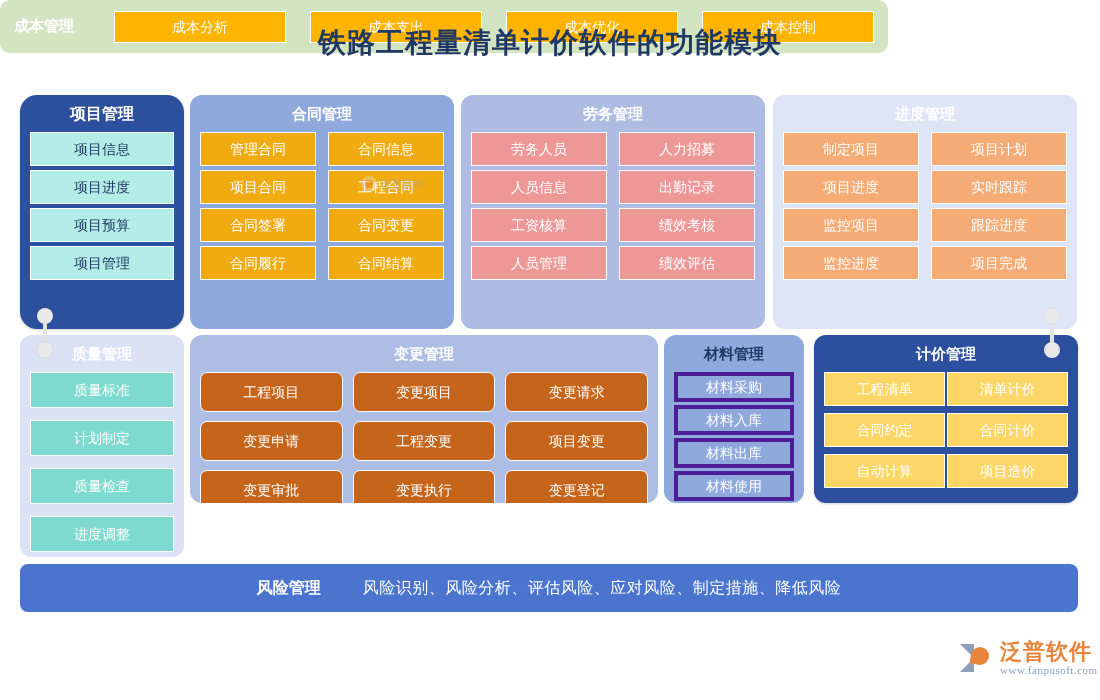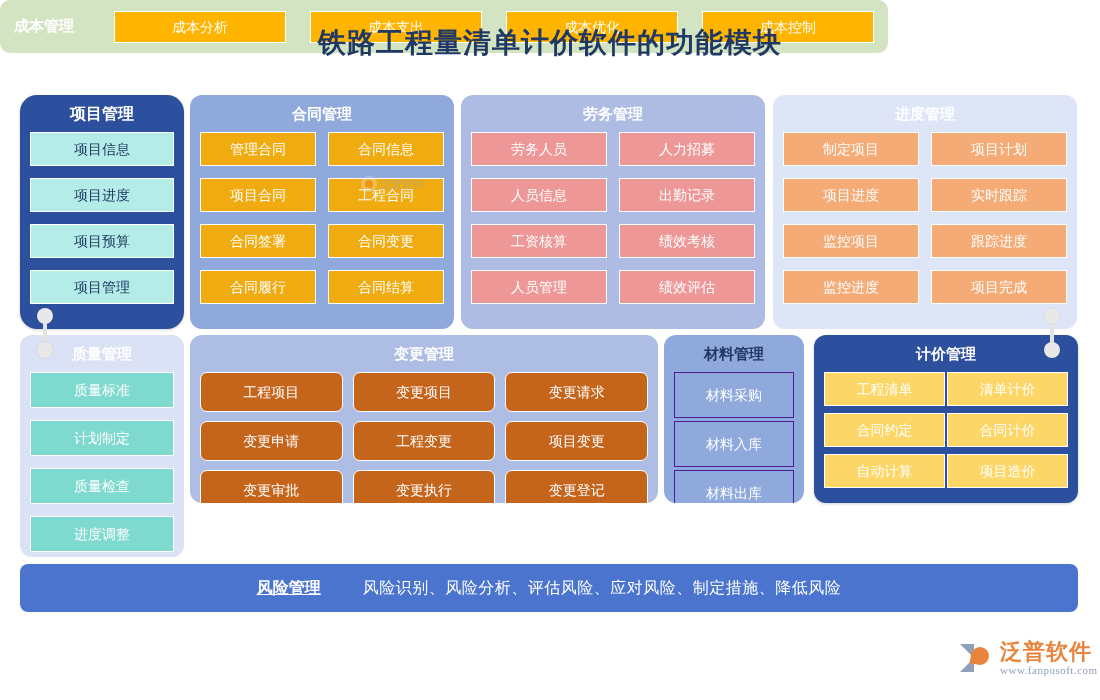--- a/index.html
+++ b/index.html
@@ -28,21 +28,21 @@
     overflow:hidden;
   }
   .panel-title{
     text-align:center;
     font-weight:bold;
     font-size:15px;
     line-height:22px;
     margin-bottom:7px;
     white-space:nowrap;
   }
-  .grid{ display:grid; gap:12px 12px; }
+  .grid{ display:grid; gap:4px 12px; }
   .g1{ grid-template-columns:1fr; }
   .g2{ grid-template-columns:1fr 1fr; }
   .g3{ grid-template-columns:1fr 1fr 1fr; }
 
   .chip{
     text-align:center;
     font-size:14px;
     line-height:16px;
     padding:8px 2px;
     border:1px solid #ffffff;
@@ -86,21 +86,21 @@
   #p-change{ left:190px; top:335px; width:468px; height:168px;
              background:#aebde4; }
   #p-change .panel-title{ color:#ffffff; }
   #p-change .chip{ background:#c5651c; color:#ffffff; padding:11px 2px;border-radius:7px; }
   #p-change .grid{ gap:9px 10px; }
 
   
   #p-material{ left:664px; top:335px; width:140px; height:168px;
                background:#8fa9dd; }
   #p-material .panel-title{ color:#1f3864; }
-  #p-material .chip{ background:transparent; color:#ffffff; border:1px solid #4c1d95; padding:14px 2px; }
+  #p-material .chip{ background:transparent; color:#ffffff; border:4px solid #4c1d95; padding:3px 2px; }
   #p-material .grid{ gap:3px; }
 
   
   #p-pricing{ left:814px; top:335px; width:264px; height:168px;
               background:#2c4f9e; box-shadow:0 1px 3px rgba(0,0,0,.18); }
   #p-pricing .panel-title{ color:#ffffff; }
   #p-pricing .chip{ background:#fcd667; color:#ffffff; padding:8px 2px; }
   #p-pricing .grid{ gap:7px 2px; }
 
   
@@ -116,21 +116,21 @@
     background:#ffb400; color:#ffffff; flex:1;
     padding:7px 12px; border:1px solid #ffffff;text-align:center;
   }
 
   
   #p-risk{
     position:absolute; left:20px; top:564px; width:1058px; height:48px;
     background:#4a74ce; border-radius:8px;
     display:flex; align-items:center; justify-content:center; gap:42px;
   }
-  #p-risk .risk-label{ color:#ffffff; font-weight:bold; font-size:16px;text-decoration:underline; }
+  #p-risk .risk-label{ color:#ffffff; font-weight:bold; font-size:16px; }
   #p-risk .risk-text{ color:#ffffff; font-size:16px; letter-spacing:.5px; }
 
   
   .pin{ position:absolute; width:30px; height:52px; }
   .pin .dot-top, .pin .dot-bot{
     position:absolute; left:7px; width:16px; height:16px;
     border-radius:50%; background:#e8e8e8; box-shadow:0 0 2px rgba(0,0,0,.12);
   }
   .pin .dot-top{ top:0; }
   .pin .dot-bot{ top:34px; }

